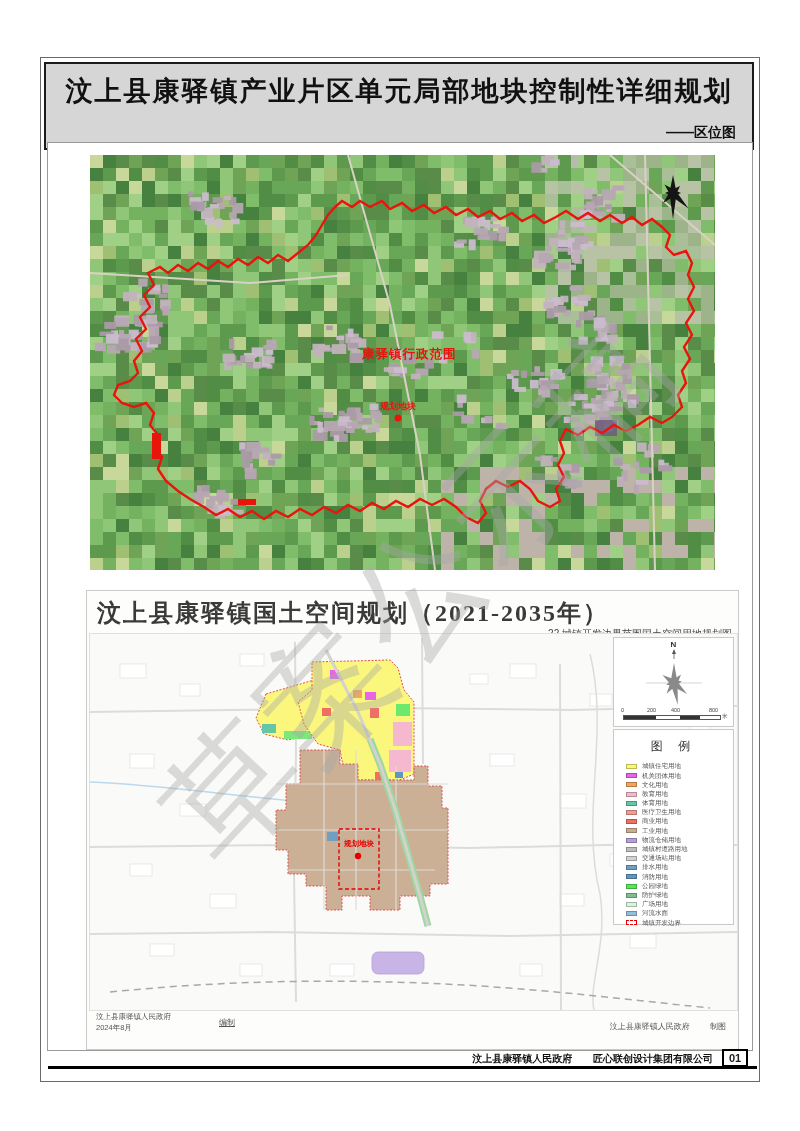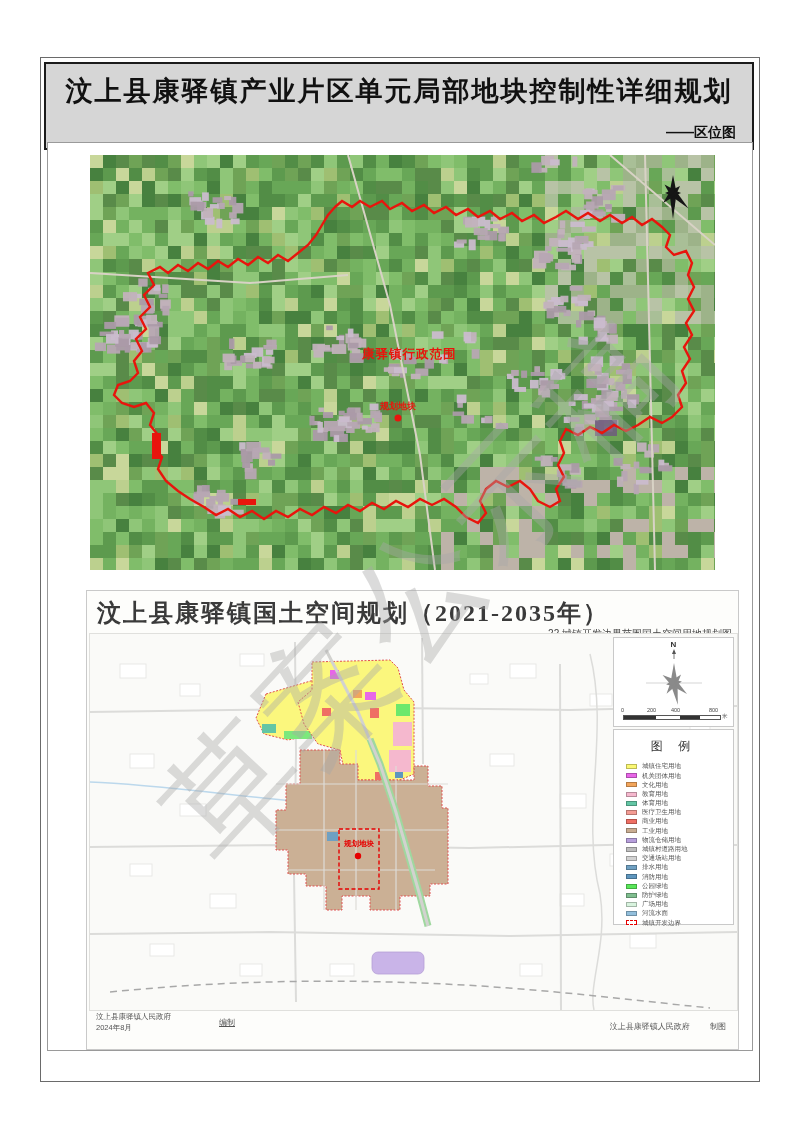--- a/index.html
+++ b/index.html
@@ -2218,16 +2218,23 @@
       <div>汶上县康驿镇人民政府</div>
       <div>2024年8月</div>
     </div>
     <div class="abs credits-role-l">编制</div>
     <div class="abs credits-right">
       <span>汶上县康驿镇人民政府</span>
       <span>制图</span>
     </div>
   </div>
 
+  <div class="abs footer-row">
+    <div class="footer-orgs">
+      <span>汶上县康驿镇人民政府</span>
+      <span>匠心联创设计集团有限公司</span>
+    </div>
+    <div class="pageno-box">01</div>
+  </div>
 
   <div class="abs watermark">草案公示稿</div>
 
 </div>
 
 </body></html>

